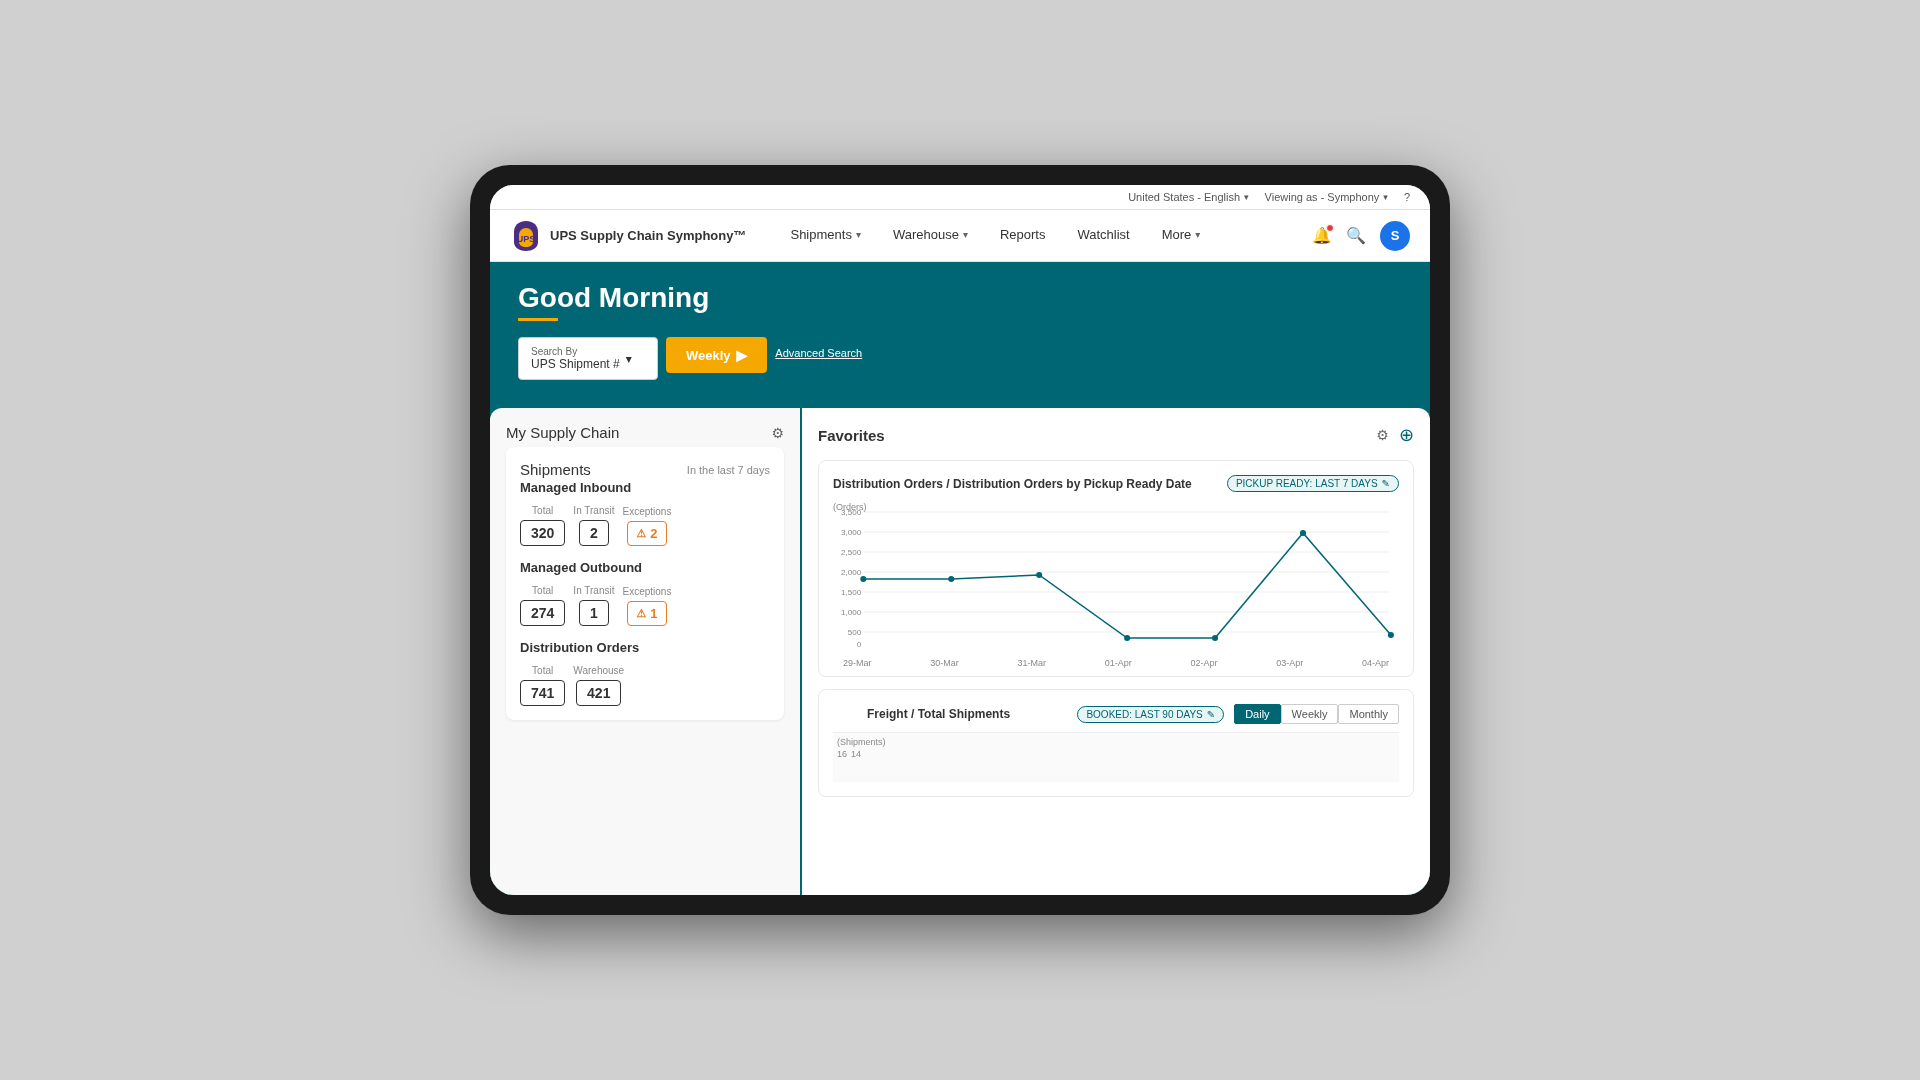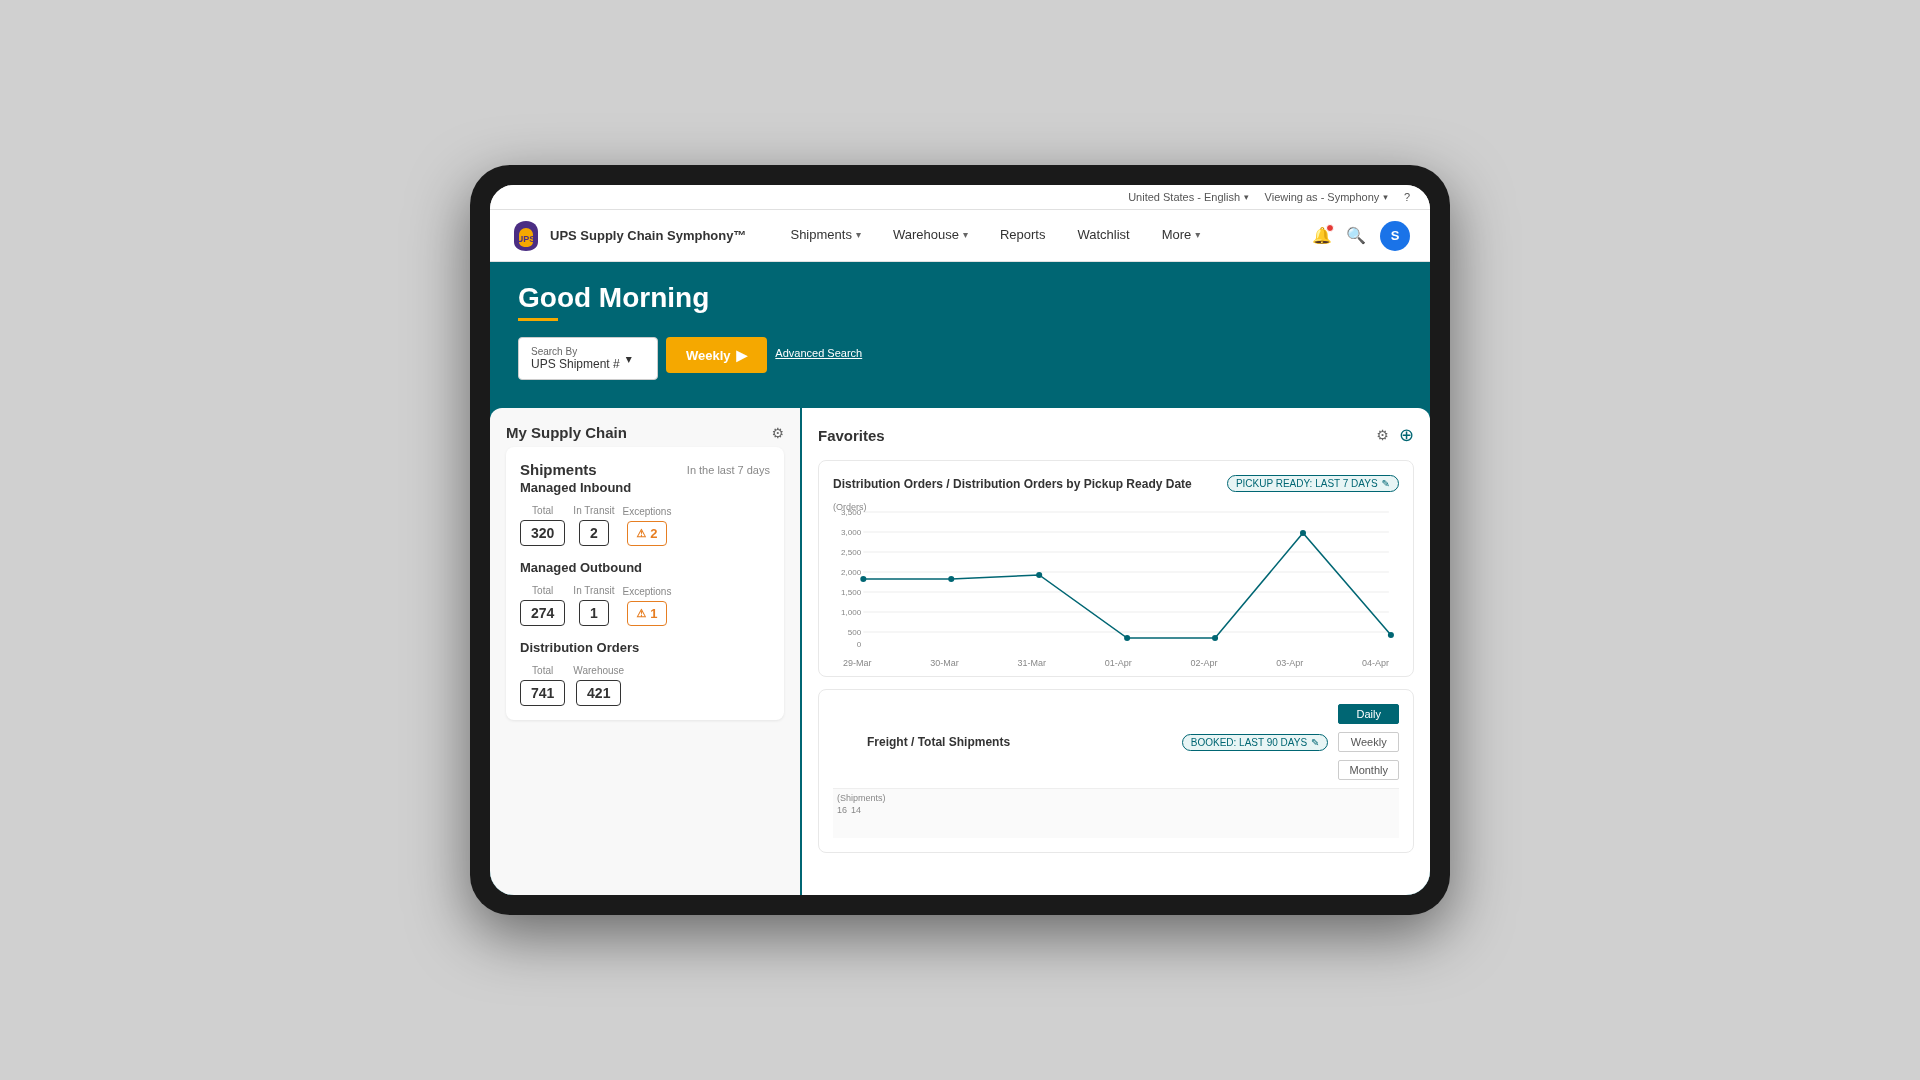--- a/index.html
+++ b/index.html
@@ -245,21 +245,21 @@
 
     .panel-header {
       display: flex;
       align-items: center;
       justify-content: space-between;
       margin-bottom: 6px;
     }
 
     .panel-title {
       font-size: 15px;
-      font-weight: 700;
+      font-weight: 400;
       color: #333;
     }
 
     .panel-subtitle {
       font-size: 11px;
       color: #888;
     }
 
     .gear-icon {
       cursor: pointer;
@@ -432,22 +432,21 @@
     .freight-header-row {
       display: flex;
       align-items: center;
       justify-content: space-between;
       margin-bottom: 8px;
       padding-left: 34px;
     }
 
     .time-toggle {
       display: flex;
-      gap: 8px;
-      flex-direction: column;
+      gap: 0;
     }
 
     .time-btn {
       padding: 3px 10px;
       font-size: 11px;
       border: 1px solid #ccc;
       background: #fff;
       cursor: pointer;
       border-radius: 2px;
       color: #555;

